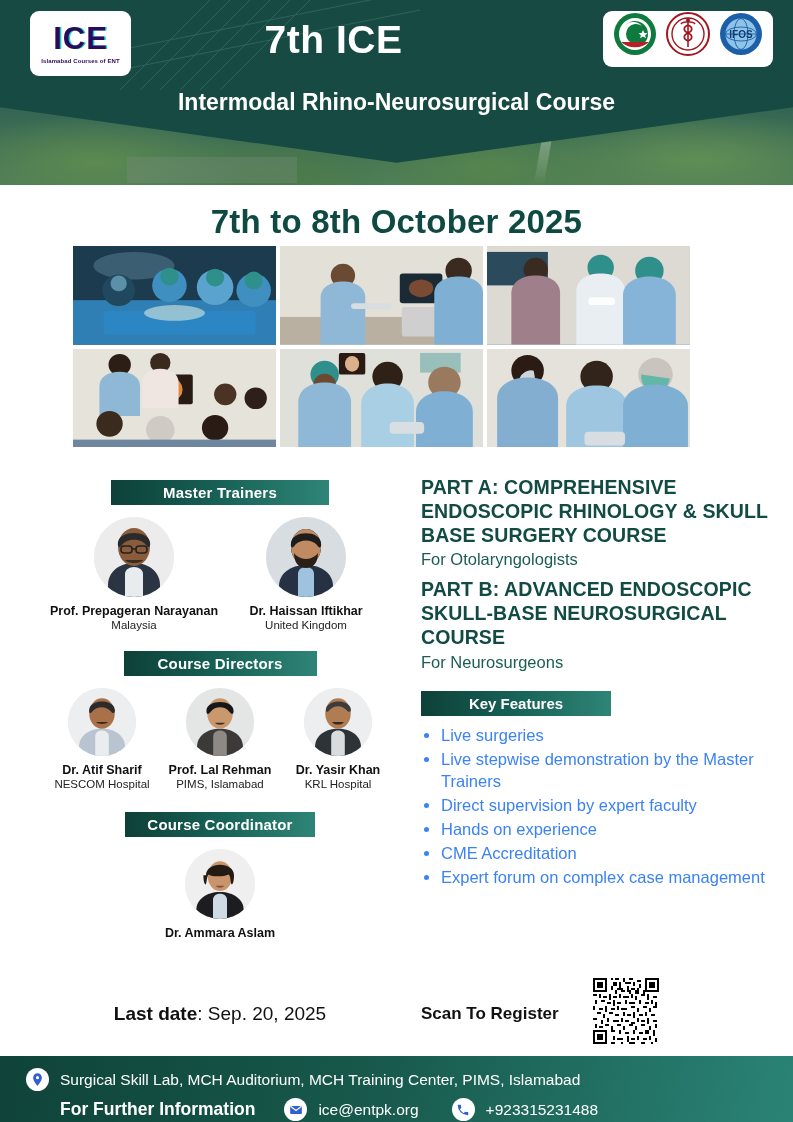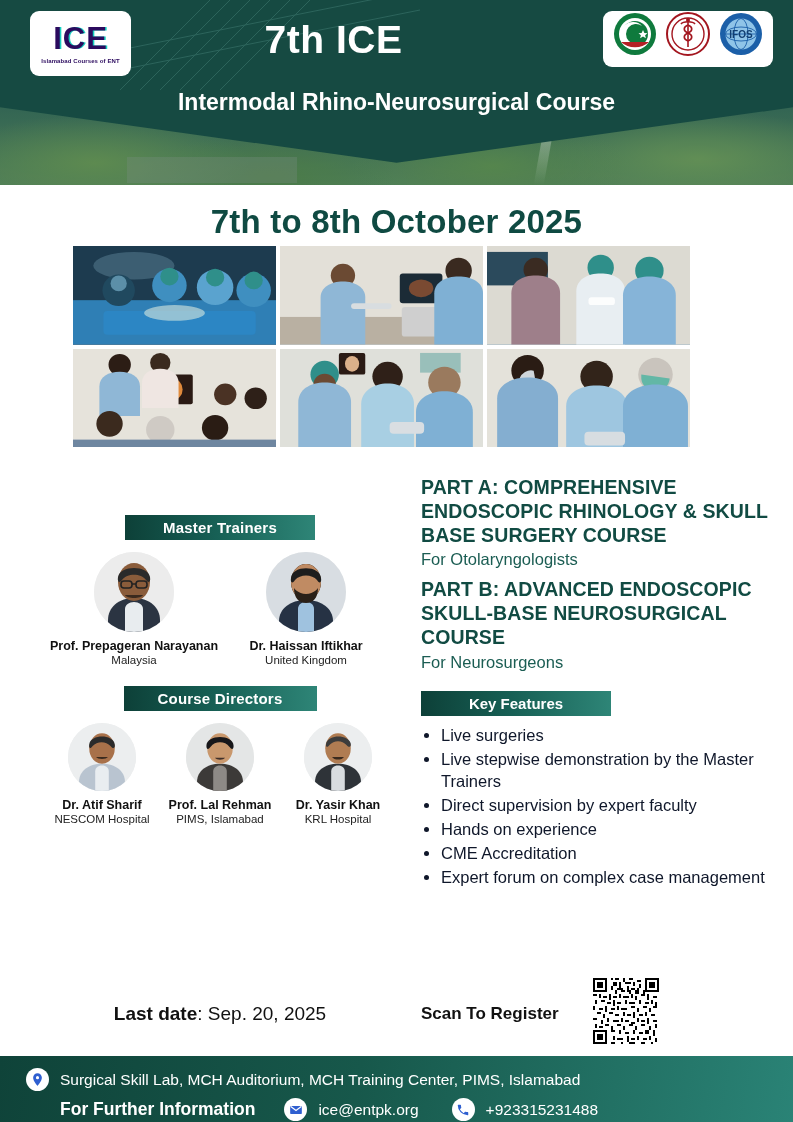--- a/index.html
+++ b/index.html
@@ -93,21 +93,21 @@
   .gallery .ph svg { display: block; width: 100%; height: 100%; }
 
   
   .col-left { position: absolute; left: 40px; top: 480px; width: 360px; }
   .badge {
     display: block; margin: 0 auto; text-align: center; color: #fff;
     font-size: 15px; font-weight: bold; padding: 4px 0;
     background: linear-gradient(90deg, #0d4038 0%, #176055 48%, #2e8577 100%);
     letter-spacing: .2px;
   }
-  .badge.w-mt { width: 190px; margin-top: 35px; }
+  .badge.w-mt { width: 218px; }
   .badge.w-cd { width: 193px; }
   .badge.w-cc { width: 190px; }
 
   .people { display: flex; justify-content: center; margin-top: 12px; }
   .person { text-align: center; }
   .person .pic {
     width: 76px; height: 76px; border-radius: 50%; margin: 0 auto;
     background: #eceded; overflow: hidden; position: relative;
   }
   .person .pic svg { display: block; width: 100%; height: 100%; }
@@ -142,21 +142,21 @@
   .part-s { font-size: 16.5px; color: #1b5d53; margin-top: 3px; margin-bottom: 9px; }
   .part-b { margin-top: 9px; }
 
   .kf-badge {
     margin-top: 19px; width: 190px; text-align: center; color: #fff;
     font-size: 15px; font-weight: bold; padding: 4px 0;
     background: linear-gradient(90deg, #0d4038 0%, #176055 48%, #2e8577 100%);
   }
   .kf-list { margin-top: 8px; padding-left: 20px; }
   .kf-list li {
-    font-size: 16.5px; color: #0f172a; line-height: 1.34; margin-bottom: 2px;
+    font-size: 16.5px; color: #3b82f6; line-height: 1.34; margin-bottom: 2px;
   }
 
   .register-row {
     position: absolute; left: 421px; top: 978px; width: 352px; height: 70px;
   }
   .register-row .scan-txt {
     position: absolute; left: 0; top: 26px; font-size: 17px; font-weight: bold; color: #111;
   }
   .qr { position: absolute; left: 172px; top: 0; width: 66px; height: 66px; }
   .qr svg { display: block; }
@@ -424,20 +424,38 @@
               <path d="M26 24c3-11 26-11 29 0 1 5-3 5-5 2-5-6-15-6-20 0-2 3-5 3-4-2z" fill="#3c3c3c"></path>
               <path d="M33 40h14c-2 4-12 4-14 0z" fill="#3a2a1e"></path>
             </svg>
           </div>
           <div class="nm">Dr. Yasir Khan</div>
           <div class="af">KRL Hospital</div>
         </div>
       </div>
     </div>
 
+    <div class="sec-cc">
+      <div class="badge w-cc">Course Coordinator</div>
+      <div class="people cc-row">
+        <div class="person">
+          <div class="pic">
+            <svg viewBox="0 0 80 80">
+                <rect width="80" height="80" fill="#efefef"></rect>
+              <path d="M40 49c-16 0-27 9-27 20v11h54V69c0-11-11-20-27-20z" fill="#1d1d20"></path>
+              <path d="M40 51c-5 0-8 3-8 7v22h16V58c0-4-3-7-8-7z" fill="#cfdbe4"></path>
+              <ellipse cx="40" cy="31" rx="14" ry="17" fill="#c8956a"></ellipse>
+              <path d="M24 30c0-16 32-16 32 0 0 8-2 12-3 10-1-3-1-9-3-11-6 3-20 3-23 0-2 2-2 8-3 11-1 2-3-2-3-10z" fill="#231a14"></path>
+              <path d="M35 42h10c-2 3-8 3-10 0z" fill="#8a4a44"></path>
+            </svg>
+          </div>
+          <div class="nm">Dr. Ammara Aslam</div>
+        </div>
+      </div>
+    </div>
   </div>
 
   <div class="lastdate">
     <b>Last date</b><span>: Sep. 20, 2025</span>
   </div>
 
   <div class="col-right">
     <div class="part-h">PART A: COMPREHENSIVE ENDOSCOPIC RHINOLOGY &amp; SKULL BASE SURGERY COURSE</div>
     <div class="part-s">For Otolaryngologists</div>
     <div class="part-h part-b">PART B: ADVANCED ENDOSCOPIC SKULL-BASE NEUROSURGICAL COURSE</div>

